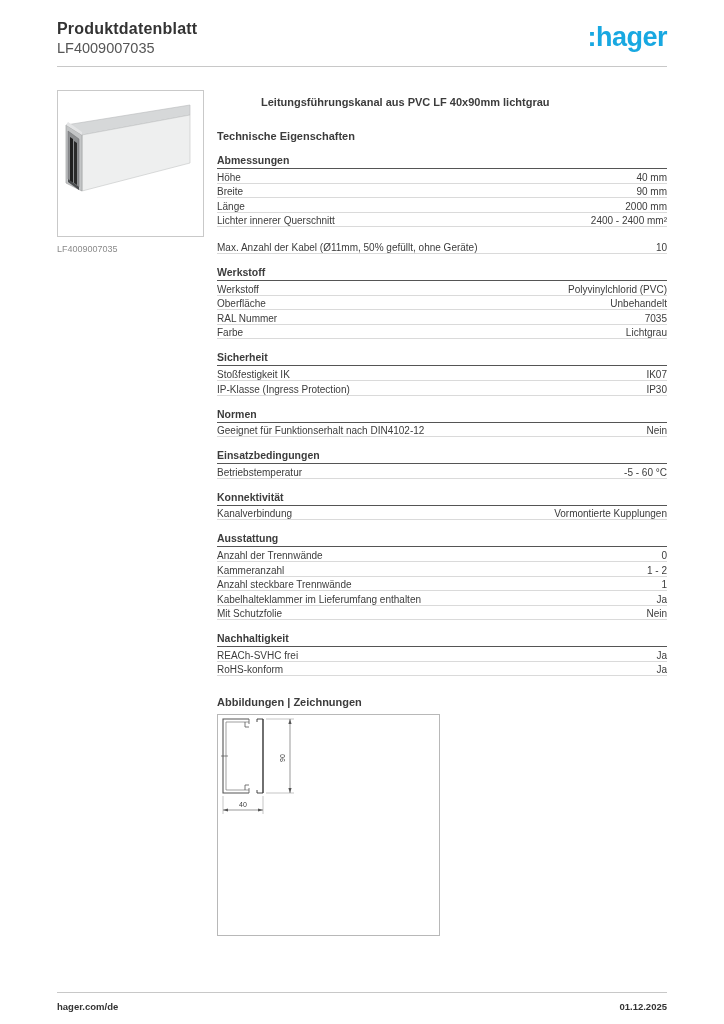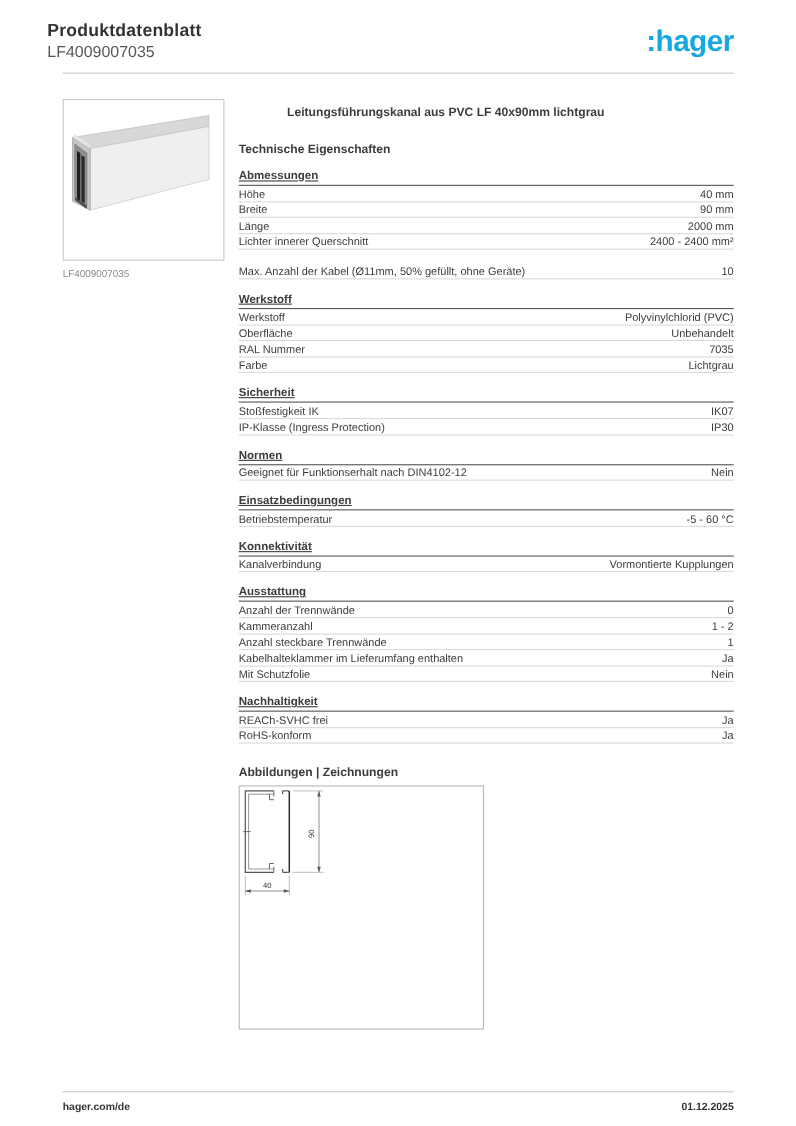--- a/index.html
+++ b/index.html
@@ -2,39 +2,39 @@
 <html><head>
 <meta charset="utf-8">
 <style>
   * { margin:0; padding:0; box-sizing:border-box; }
   html,body { background:#ffffff; }
   body {
     width:724px; height:1024px; position:relative;
     font-family:"Liberation Sans", sans-serif; color:#3c3c3c; overflow:hidden;
   }
   
-  .doc-header { position:absolute; left:43px; top:20px; }
+  .doc-header { position:absolute; left:57px; top:20px; }
   .doc-title { font-size:16px; font-weight:bold; color:#333; letter-spacing:0.2px; }
   .doc-subtitle { font-size:14.5px; color:#565656; margin-top:2px; }
   .logo { position:absolute; right:57px; top:22px; font-size:27px; font-weight:bold; letter-spacing:-0.5px; }
   .header-rule { position:absolute; left:57px; right:57px; top:66px; height:1px; background:#c8c8c8; }
   
   .product-image-box {
     position:absolute; left:57px; top:90px; width:147px; height:147px;
     border:1px solid #c9c9c9; background:#fff; overflow:hidden;
   }
   .product-image-caption { position:absolute; left:57px; top:244px; font-size:9px; color:#8a8a8a; }
   
   .right-col { position:absolute; left:217px; top:90px; width:450px; }
   .product-title { font-size:11px; font-weight:bold; color:#3c3c3c; margin-top:6px;padding-left:44px; }
   .tech-heading { font-size:11px; font-weight:bold; color:#3c3c3c; margin-top:22px; }
   .section { margin-top:12px; }
   .section-title {
     font-size:10.5px; font-weight:bold; color:#3c3c3c;
-    padding-bottom:2px; border-bottom:1.5px solid #555;text-decoration:underline;
+    padding-bottom:2px; border-bottom:1.5px solid #555;
   }
   .row {
     display:flex; justify-content:space-between; align-items:flex-end;
     height:14.6px; border-bottom:1px solid #dadada;
     font-size:10px; color:#3c3c3c;
   }
   .row .label { white-space:nowrap; }
   .row .value { white-space:nowrap; text-align:right; }
   
   .drawings-heading { font-size:11px; font-weight:bold; color:#3c3c3c; margin-top:20px; }

